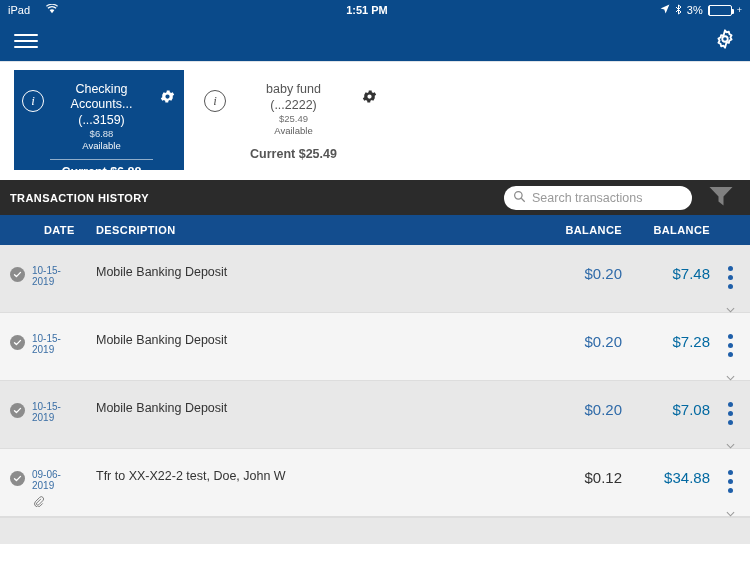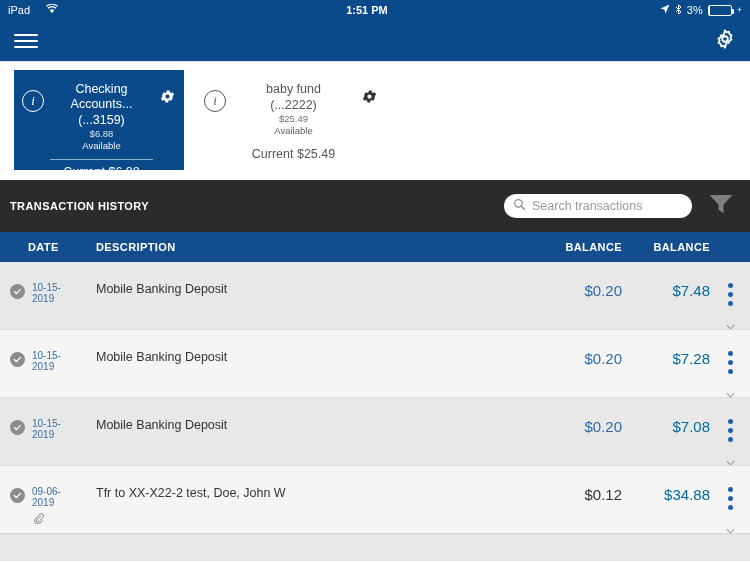--- a/index.html
+++ b/index.html
@@ -58,31 +58,31 @@
     justify-content:center; font-size:13px; font-style:italic;
     font-family:"Liberation Serif", serif; flex:0 0 auto; margin-top:8px;
   }
   .acct-body { flex:1; text-align:center; padding:0 4px; }
   .acct-name { font-size:12.5px; line-height:15px; }
   .acct-num  { font-size:12.5px; line-height:16px; }
   .acct-avail-amt { font-size:9.5px; line-height:12px; opacity:.85; }
   .acct-avail-lbl { font-size:9.5px; line-height:12px; opacity:.95; }
   .acct-divider { height:1px; background:rgba(255,255,255,.55); margin:7px 2px 5px 2px; }
   .acct-spacer { height:10px; }
-  .acct-current { font-size:12.5px; }
+  .acct-current { font-size:12.5px;font-weight:bold; }
   .gear-ico { flex:0 0 auto; margin-top:6px; }
 
   
   .txbar {
     height:34px; background:#0a4a8a; color:#ffffff;
     display:flex; align-items:center; justify-content:center; font-size:14px;
   }
   
   .histbar {
-    height:52px; background:#2b2b2b; display:flex; align-items:center;
+    height:35px; background:#2b2b2b; display:flex; align-items:center;
     padding:0 0 0 10px;
   }
   .hist-title { color:#ffffff; font-size:11px; font-weight:bold; letter-spacing:.4px; }
   .search-wrap { margin-left:auto;border-radius:9px; }
   .search-box {
     width:188px; height:24px; background:#ffffff; border-radius:12px;
     display:flex; align-items:center; padding:0 9px; gap:6px;
   }
   .search-box input {
     border:none; outline:none; font-size:12.5px; color:#333;
@@ -91,21 +91,21 @@
   .search-box input::placeholder { color:#9a9a9a; }
   .filter-btn {
     width:58px; display:flex; align-items:center; justify-content:center; cursor:pointer;
   }
 
   
   .thead {
     height:30px; background:#134d8e; color:#ffffff; display:flex;
     align-items:center; font-size:11px; font-weight:bold; letter-spacing:.4px;
   }
-  .col-date  { width:80px; padding-left:28px; }
+  .col-date  { width:80px; padding-left:44px; }
   .col-desc  { flex:1; padding-left:16px; }
   .col-amt   { width:100px; text-align:right; }
   .col-bal   { width:88px; text-align:right; }
   .col-menu  { width:40px; }
 
   .row {
     height:68px; display:flex; align-items:flex-start; padding-top:20px;
     border-bottom:1px solid #dddddd; position:relative;
   }
   .row.odd  { background:#e8e8e8; }

